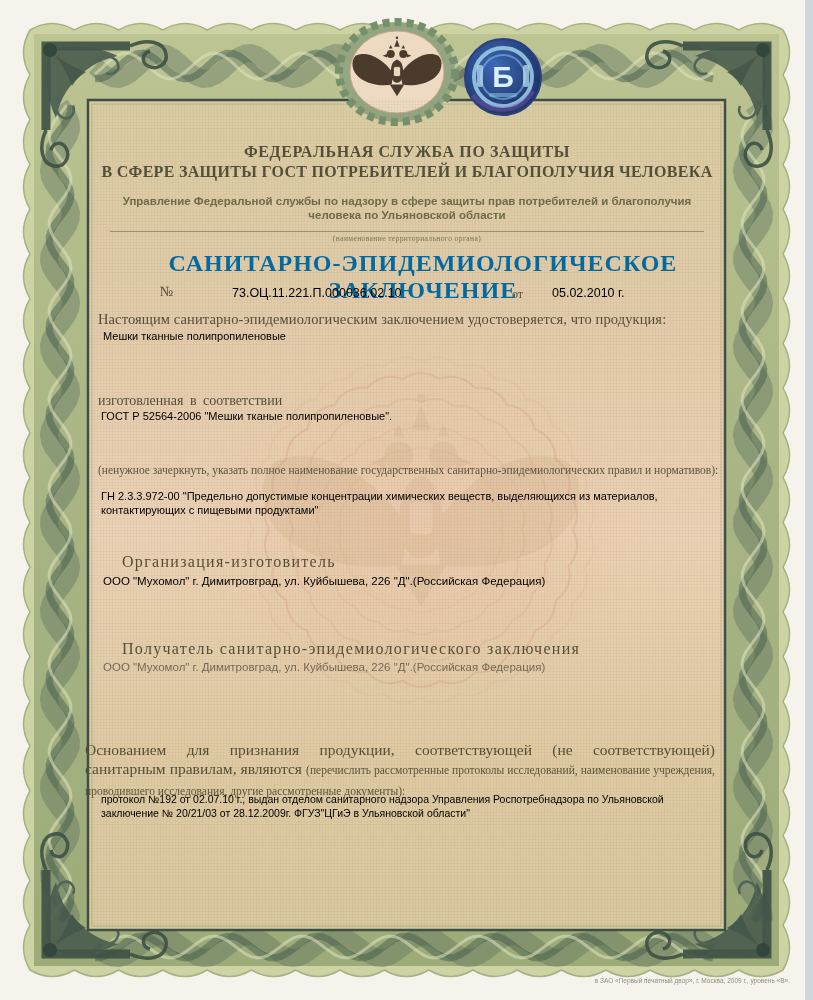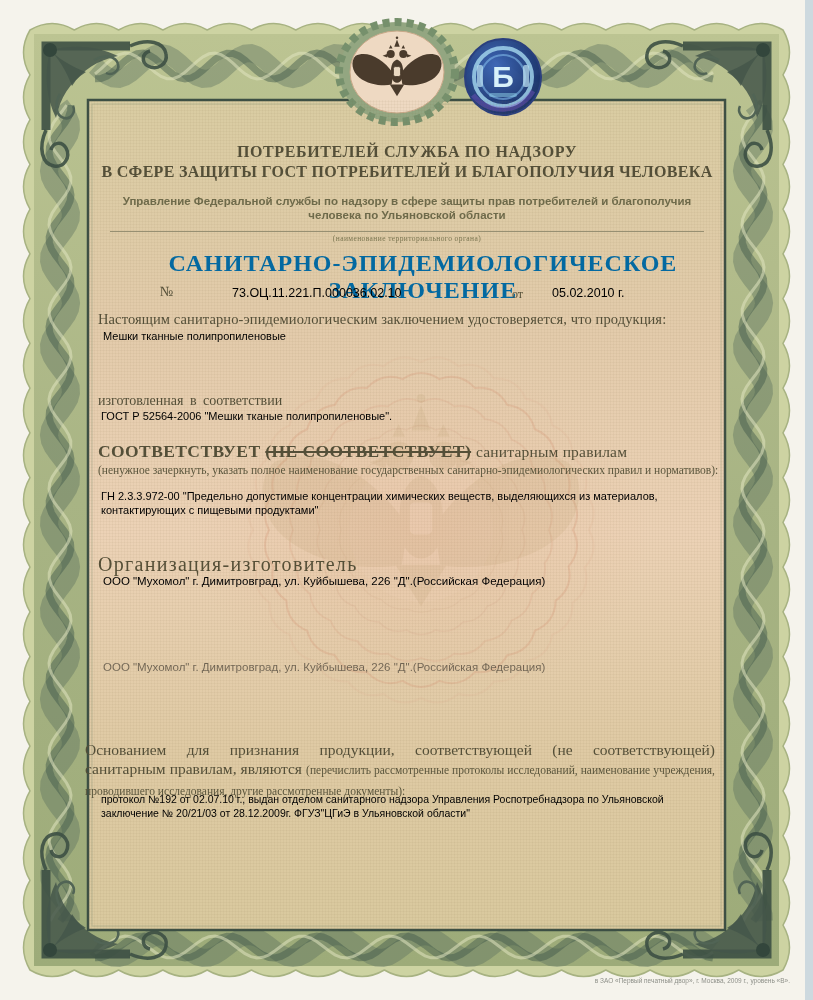--- a/index.html
+++ b/index.html
@@ -27,21 +27,21 @@
   .date-value{top:286px;left:552px;font-size:12.5px;}
   .intro{top:311px;left:98px;font-size:14.5px;white-space:nowrap;letter-spacing:.1px;}
   .product{top:330px;left:103px;font-size:11px;}
   .made{top:393px;left:98px;font-size:14px;word-spacing:3px;}
   .standard{top:410px;left:101px;font-size:11px;}
   .conf{top:441px;left:98px;font-size:17.5px;letter-spacing:.4px;}
   .conf .suffix{font-size:15.5px;letter-spacing:.2px;}
   .strike{text-decoration:line-through;text-decoration-thickness:2px;}
   .conf-note{top:463px;left:98px;width:624px;font-size:11.5px;color:#5a553c;line-height:14px;}
   .regulation{top:489px;left:101px;width:614px;font-size:11px;line-height:14px;}
-  .sec-label{font-size:20px;letter-spacing:1.3px;color:#554f37;}
+  .sec-label{font-size:16px;letter-spacing:1.3px;color:#554f37;margin-left:24px;}
   .manuf-label{top:553px;left:98px;}
   .manuf-value{top:575px;left:103px;font-size:11.5px;}
   .recip-label{top:640px;left:98px;}
   .recip-value{top:661px;left:103px;font-size:11.5px;}
   .faded{opacity:.5;filter:blur(.4px);}
   .basis{top:740px;left:85px;width:630px;font-size:15.5px;line-height:19px;text-align:justify;}
   .basis-l1{text-align:justify;text-align-last:justify;}
   .basis-note{font-size:11.5px;color:#5a553c;}
   .docs{top:793px;left:101px;width:626px;font-size:10.5px;line-height:13.5px;}
   .serial{top:895px;left:88px;width:637px;font-size:17px;letter-spacing:2.5px;color:#c5462e;}
@@ -156,49 +156,45 @@
       <rect x="-26" y="-12" width="6" height="22" rx="2" fill="#bfe4f4" opacity="0.7"></rect>
       <rect x="20" y="-12" width="6" height="22" rx="2" fill="#bfe4f4" opacity="0.7"></rect>
       <text x="0" y="10" text-anchor="middle" font-family="Liberation Sans, sans-serif" font-size="30" font-weight="bold" fill="#d8f1fa">Б</text>
       <rect x="-14" y="16" width="28" height="4" rx="2" fill="#8fd4ea" opacity="0.5"></rect>
       <path d="M-30,18 A36,36 0 0 0 30,14" fill="none" stroke="#8055c8" stroke-width="5" opacity="0.4"></path>
     </g>
   </svg>
 
   <div class="texture"></div>
 
-  <div class="t h1 b center">ПОТРЕБИТЕЛЕЙ СЛУЖБА ПО НАДЗОРУ</div>
+  <div class="t h1 b center">ФЕДЕРАЛЬНАЯ СЛУЖБА ПО ЗАЩИТЫ</div>
   <div class="t h2 b center">В СФЕРЕ ЗАЩИТЫ ГОСТ ПОТРЕБИТЕЛЕЙ И БЛАГОПОЛУЧИЯ  ЧЕЛОВЕКА</div>
   <div class="t dept sans center">Управление Федеральной службы по надзору в сфере защиты прав потребителей и благополучия человека по Ульяновской области</div>
   <div class="rule"></div>
   <div class="t rule-cap center">(наименование территориального органа)</div>
 
   <div class="t title b center">САНИТАРНО-ЭПИДЕМИОЛОГИЧЕСКОЕ ЗАКЛЮЧЕНИЕ</div>
 
   <div class="t no-label">№</div>
   <div class="t no-value sans">73.ОЦ.11.221.П.000036.02.10</div>
   <div class="t ot-label">от</div>
   <div class="t date-value sans">05.02.2010 г.</div>
 
   <div class="t intro">Настоящим санитарно-эпидемиологическим заключением удостоверяется, что продукция:</div>
   <div class="t product sans">Мешки тканные полипропиленовые</div>
   <div class="t made">изготовленная в соответствии</div>
   <div class="t standard sans">ГОСТ Р 52564-2006 "Мешки тканые полипропиленовые".</div>
 
-  <div class="t conf">
-    <span class="b">СООТВЕТСТВУЕТ</span>
-    <span class="b strike">(НЕ СООТВЕТСТВУЕТ)</span>
-    <span class="suffix">санитарным правилам</span>
-  </div>
   <div class="t conf-note">(ненужное зачеркнуть, указать полное наименование государственных санитарно-эпидемиологических правил и нормативов):</div>
   <div class="t regulation sans">ГН 2.3.3.972-00 "Предельно допустимые концентрации химических веществ, выделяющихся из материалов, контактирующих с пищевыми продуктами"</div>
 
   <div class="t sec-label manuf-label">Организация-изготовитель</div>
   <div class="t manuf-value sans">ООО "Мухомол" г. Димитровград, ул. Куйбышева, 226 "Д".(Российская Федерация)</div>
 
+  <div class="t sec-label recip-label">Получатель санитарно-эпидемиологического заключения</div>
   <div class="t recip-value sans faded">ООО "Мухомол" г. Димитровград, ул. Куйбышева, 226 "Д".(Российская Федерация)</div>
 
   <div class="t basis">
     <div class="basis-l1">Основанием для признания продукции, соответствующей (не соответствующей)</div>
     <div>
       <span>санитарным правилам, являются</span>
       <span class="basis-note">(перечислить рассмотренные протоколы исследований, наименование учреждения, проводившего исследования, другие рассмотренные документы):</span>
     </div>
   </div>
   <div class="t docs sans">

